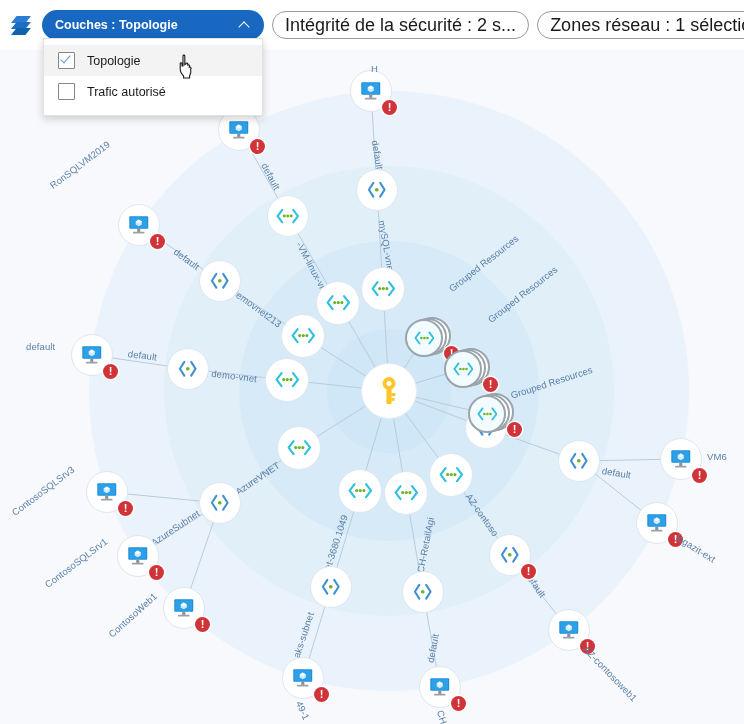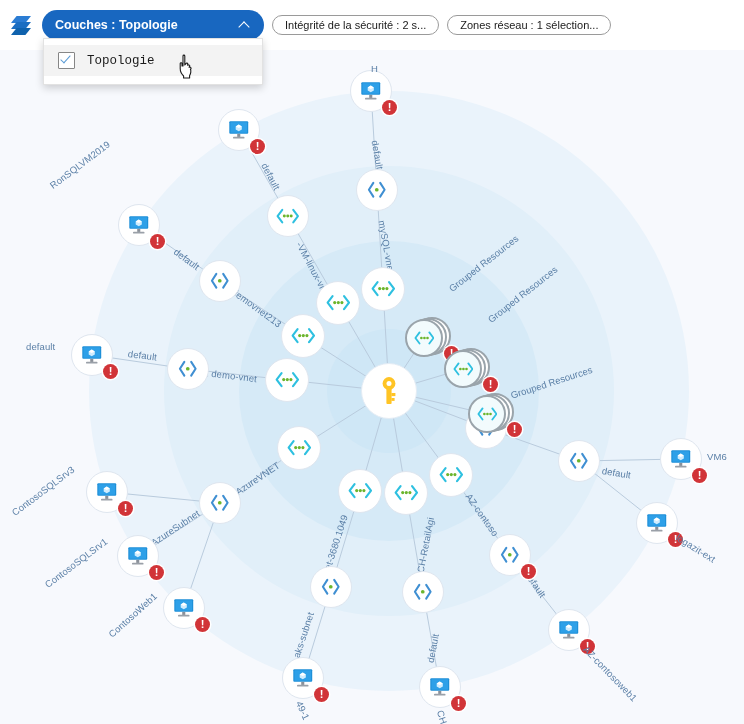--- a/index.html
+++ b/index.html
@@ -27,22 +27,22 @@
     position:absolute;left:3px;width:20px;height:7px;
     background:#1b6ec2;
     transform:skewX(0deg);
     clip-path:polygon(28% 0%,100% 0%,72% 100%,0% 100%);
   }
   .ls1{top:4px;background:#2b7cd3;}
   .ls2{top:10px;background:#1b6ec2;}
   .ls3{top:16px;background:#0f62ad;}
 
   .chip{
-    height:20px;border-radius:15px;border:1px solid #9a9a9a;
-    background:#fff;color:#1a1a1a;font-size:11px;
+    height:28px;border-radius:15px;border:1px solid #9a9a9a;
+    background:#fff;color:#1a1a1a;font-size:18px;
     display:flex;align-items:center;padding:0 12px;
     white-space:nowrap;box-sizing:border-box;flex:none;
     cursor:pointer;
   }
 
   #layers-button{
     height:30px;border-radius:15px;border:none;
     background:#1867c0;color:#fff;font-size:12.5px;font-weight:bold;
     display:flex;align-items:center;justify-content:space-between;
     padding:0 13px;width:222px;box-sizing:border-box;flex:none;
@@ -61,21 +61,21 @@
   #layers-menu{
     position:absolute;left:43px;top:38px;width:220px;
     background:#ffffff;border:1px solid #e2e2e2;
     box-shadow:0 3px 8px rgba(0,0,0,.18);
     z-index:41;padding:6px 0 8px 0;box-sizing:border-box;
   }
   .menu-row{
     height:31px;display:flex;align-items:center;padding:0 10px 0 14px;
     font-size:12.5px;color:#1a1a1a;cursor:pointer;box-sizing:border-box;
   }
-  .menu-row.sel{background:#f3f3f3;font-family:Liberation Mono, monospace;}
+  .menu-row.sel{background:#f3f3f3;}
   .cbox{
     width:15px;height:15px;border:1px solid #868686;background:#fff;
     margin-right:12px;flex:none;position:relative;border-radius:1px;
   }
   .cbox.checked::after{
     content:"";position:absolute;left:4px;top:0px;
     width:4px;height:9px;border-right:1.8px solid #5b9bd5;border-bottom:1.8px solid #5b9bd5;
     transform:rotate(42deg);
   }
 
@@ -137,20 +137,24 @@
     </div>
 
     <div class="chip">Intégrité de la sécurité : 2 s...</div>
     <div class="chip">Zones réseau : 1 sélection...</div>
   </div>
 
   <div id="layers-menu">
     <div class="menu-row sel">
       <span class="cbox checked"></span>
       <span>Topologie</span>
+    </div>
+    <div class="menu-row">
+      <span class="cbox"></span>
+      <span>Trafic autorisé</span>
     </div>
   </div>
 
   <svg id="cursor" viewBox="0 0 22 26">
     <path d="M5,2 C5,0.8 6.8,0.8 6.8,2 L6.8,11 L8,9.6 C8.4,8.6 10.1,9.1 9.8,10.2
              L9.6,11.2 L10.6,11 C11.7,10.8 12.2,12.2 11.4,12.8
              L11,13.2 L12.2,13.3 C13.3,13.4 13.4,14.9 12.4,15.2
              C13.2,16.4 12.9,19.6 11.6,21.6 L11.6,24 L5.6,24 L5.6,22
              C3.4,20 2.2,17.4 2.2,14.6 L2.2,9.6 C2.2,8.4 4,8.4 4,9.6 L4,12 L5,12 Z" fill="#ffffff" stroke="#1a1a1a" stroke-width="1.1" stroke-linejoin="round"></path>
   </svg>

